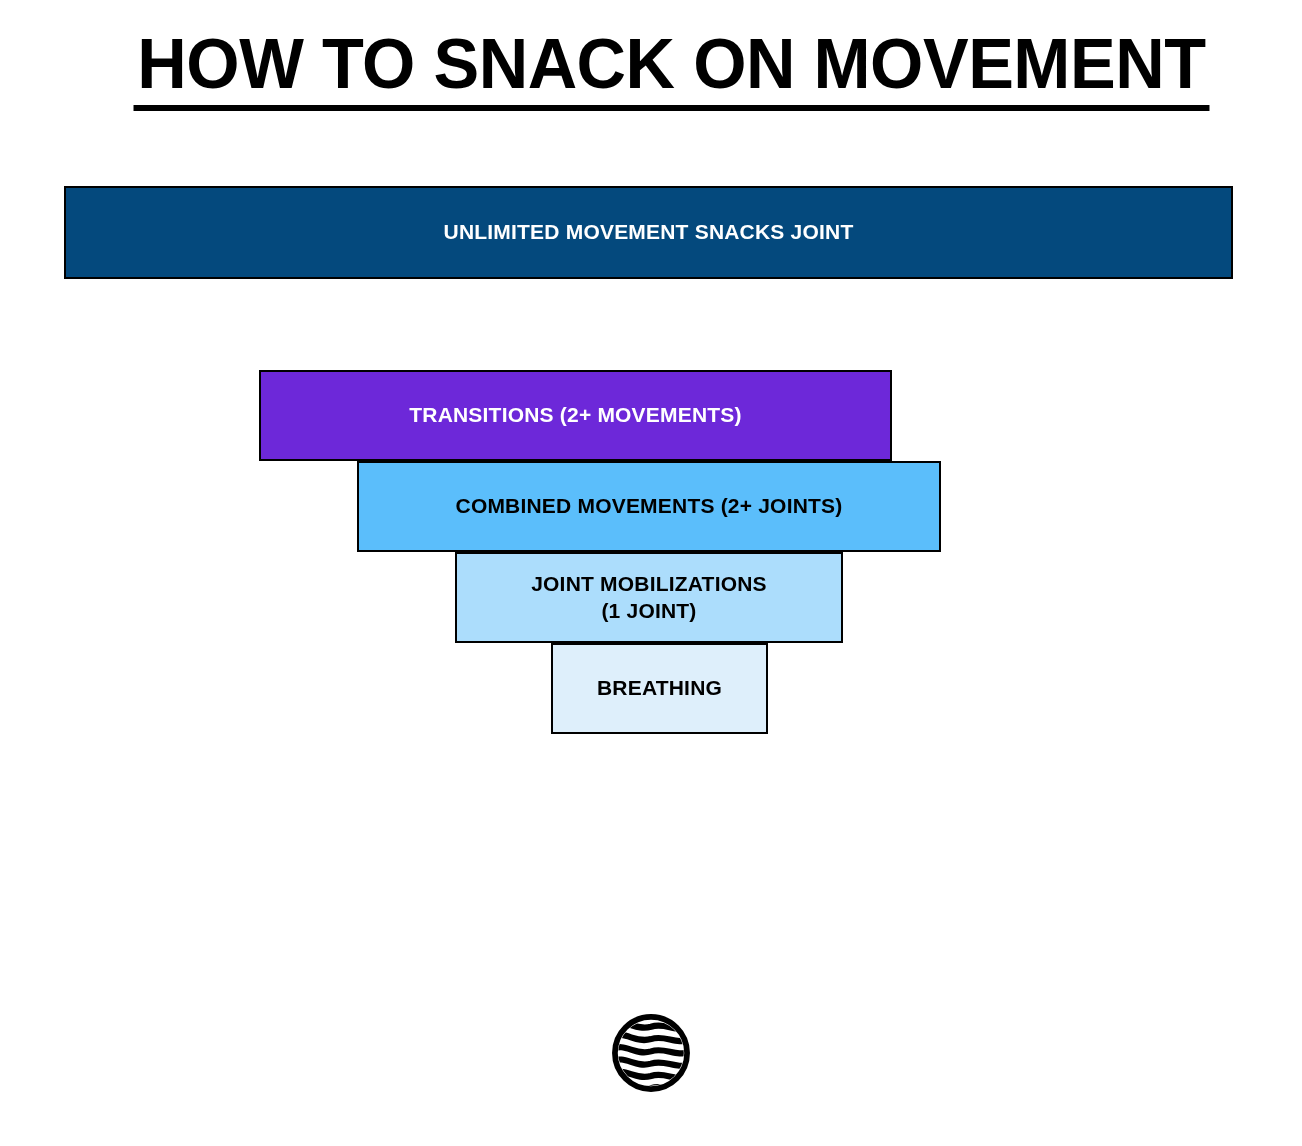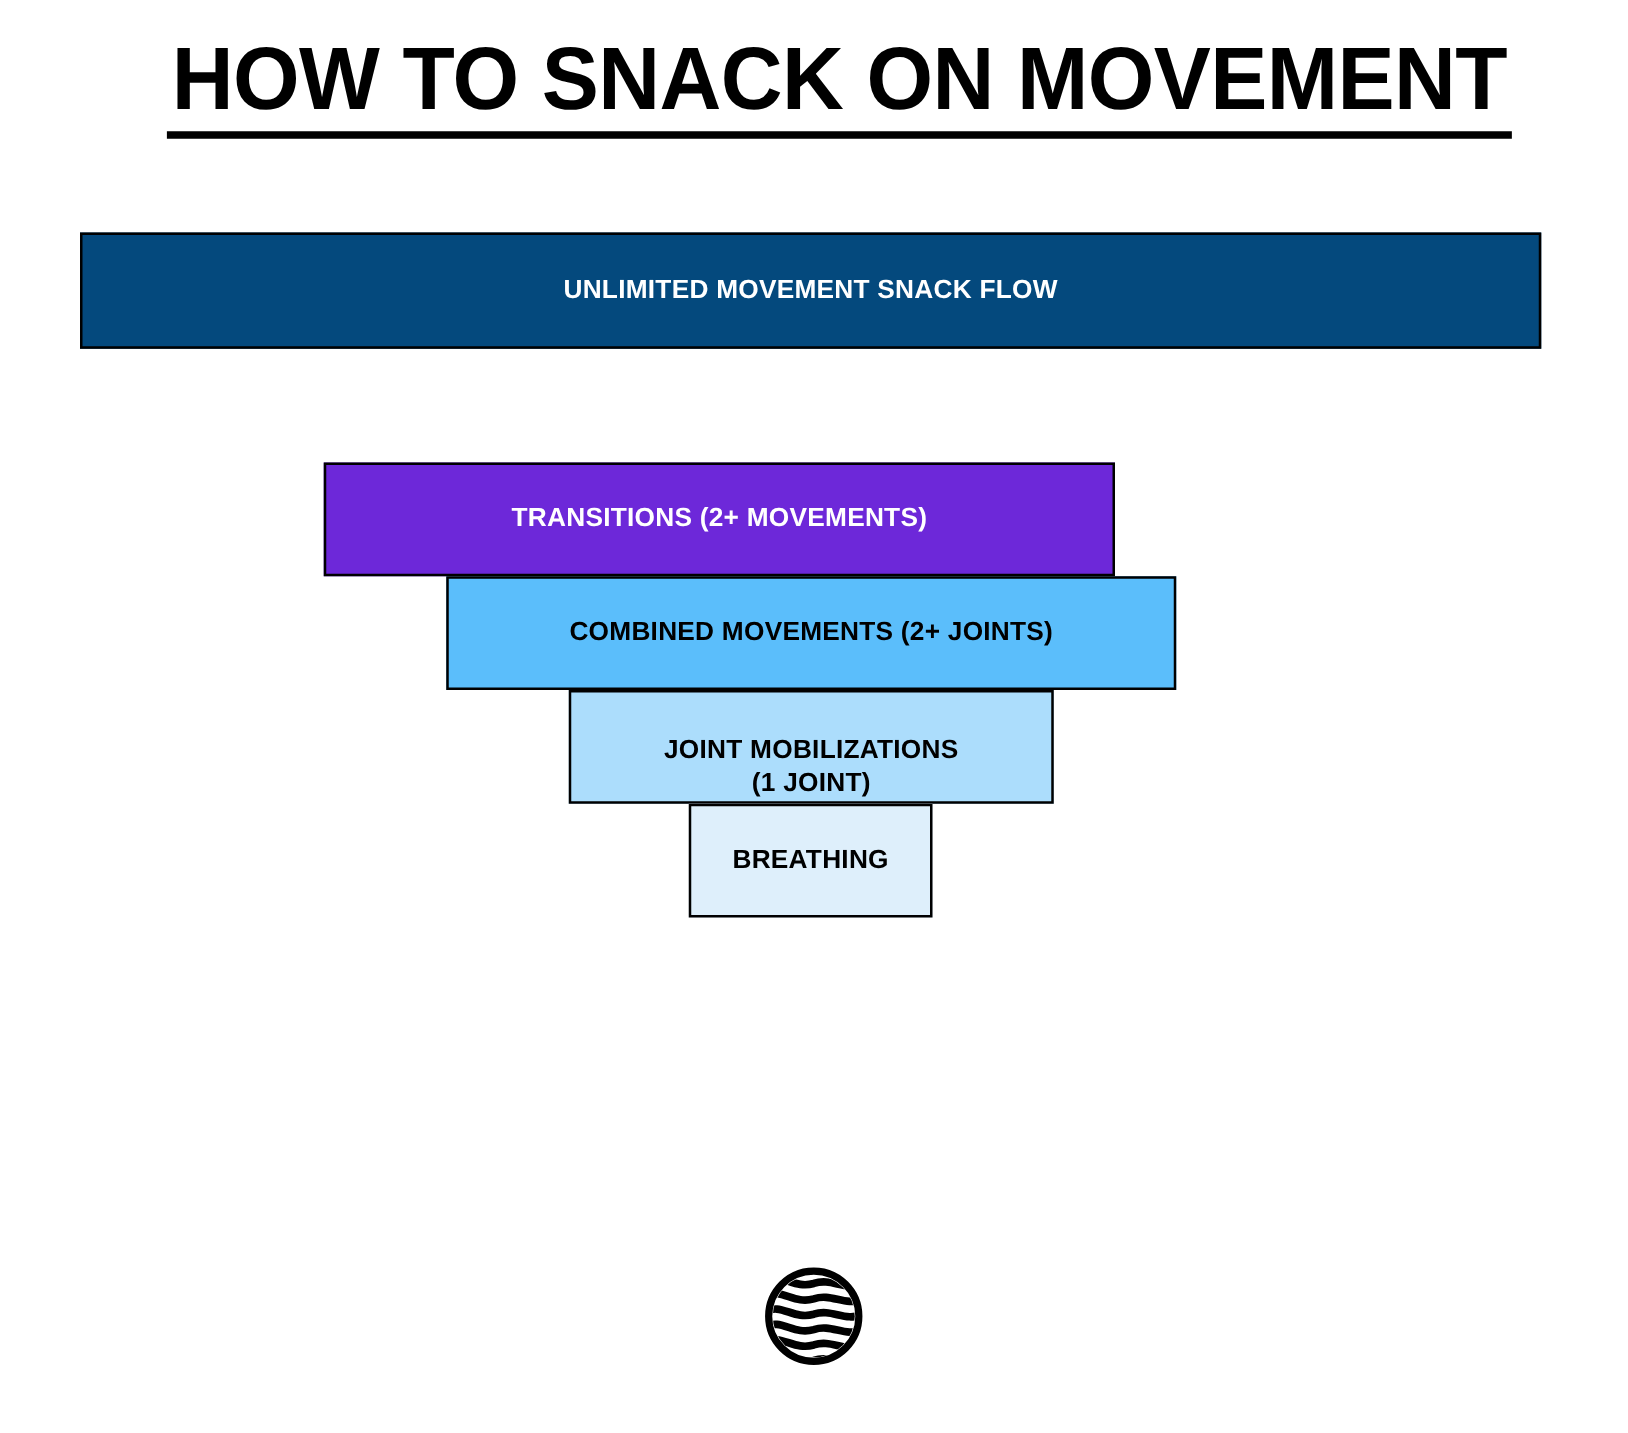--- a/index.html
+++ b/index.html
@@ -84,38 +84,38 @@
 </head>
 <body style="background: rgb(255, 255, 255);">
 
 <div class="title-wrap">
   <div class="title" style="color: rgb(0, 0, 0); border-bottom-color: rgb(0, 0, 0);">HOW TO SNACK ON MOVEMENT</div>
 </div>
 
 <div class="funnel">
 
   <div class="funnel-row" style="left: 64px; top: 0px; width: 1169px; height: 93px; background: rgb(4, 73, 125); border-color: rgb(0, 0, 0);">
-    <span class="funnel-label" style="color: rgb(255, 255, 255);">UNLIMITED MOVEMENT SNACK FLOW</span>
+    <span class="funnel-label" style="color: rgb(255, 255, 255);">UNLIMITED MOVEMENT SNACKS JOINT</span>
   </div>
 
 
   <div class="funnel-row" style="left: 259px; top: 184px; width: 633px; height: 91px; background: #6d28d9; border-color: rgb(0, 0, 0);">
     <span class="funnel-label" style="color: rgb(255, 255, 255);">TRANSITIONS (2+ MOVEMENTS)</span>
   </div>
 
   <div class="funnel-row" style="left: 357px; top: 275px; width: 584px; height: 91px; background: rgb(91, 190, 251); border-color: rgb(0, 0, 0);">
     <span class="funnel-label" style="color: rgb(0, 0, 0);">COMBINED MOVEMENTS (2+ JOINTS)</span>
   </div>
 
-  <div class="funnel-row" style="left: 455px; top: 366px; width: 388px; height: 91px; background: rgb(172, 221, 252); border-color: rgb(0, 0, 0); align-items: flex-end;">
+  <div class="funnel-row" style="left: 455px; top: 366px; width: 388px; height: 91px; background: rgb(172, 221, 252); border-color: rgb(0, 0, 0);">
     <span class="funnel-label" style="color: rgb(0, 0, 0);">JOINT MOBILIZATIONS
 (1 JOINT)</span>
   </div>
 
-  <div class="funnel-row" style="left: 551px; top: 457px; width: 195px; height: 91px; background: rgb(222, 239, 251); border-color: rgb(0, 0, 0);">
+  <div class="funnel-row" style="left: 551px; top: 457px; width: 217px; height: 91px; background: rgb(222, 239, 251); border-color: rgb(0, 0, 0);">
     <span class="funnel-label" style="color: rgb(0, 0, 0);">BREATHING</span>
   </div>
 
 </div>
 
 <div class="logo-wrap">
   <span class="logo">
     <svg viewBox="0 0 100 100" width="82" height="82" aria-hidden="true">
       <defs>
         <clipPath id="globeClip">

